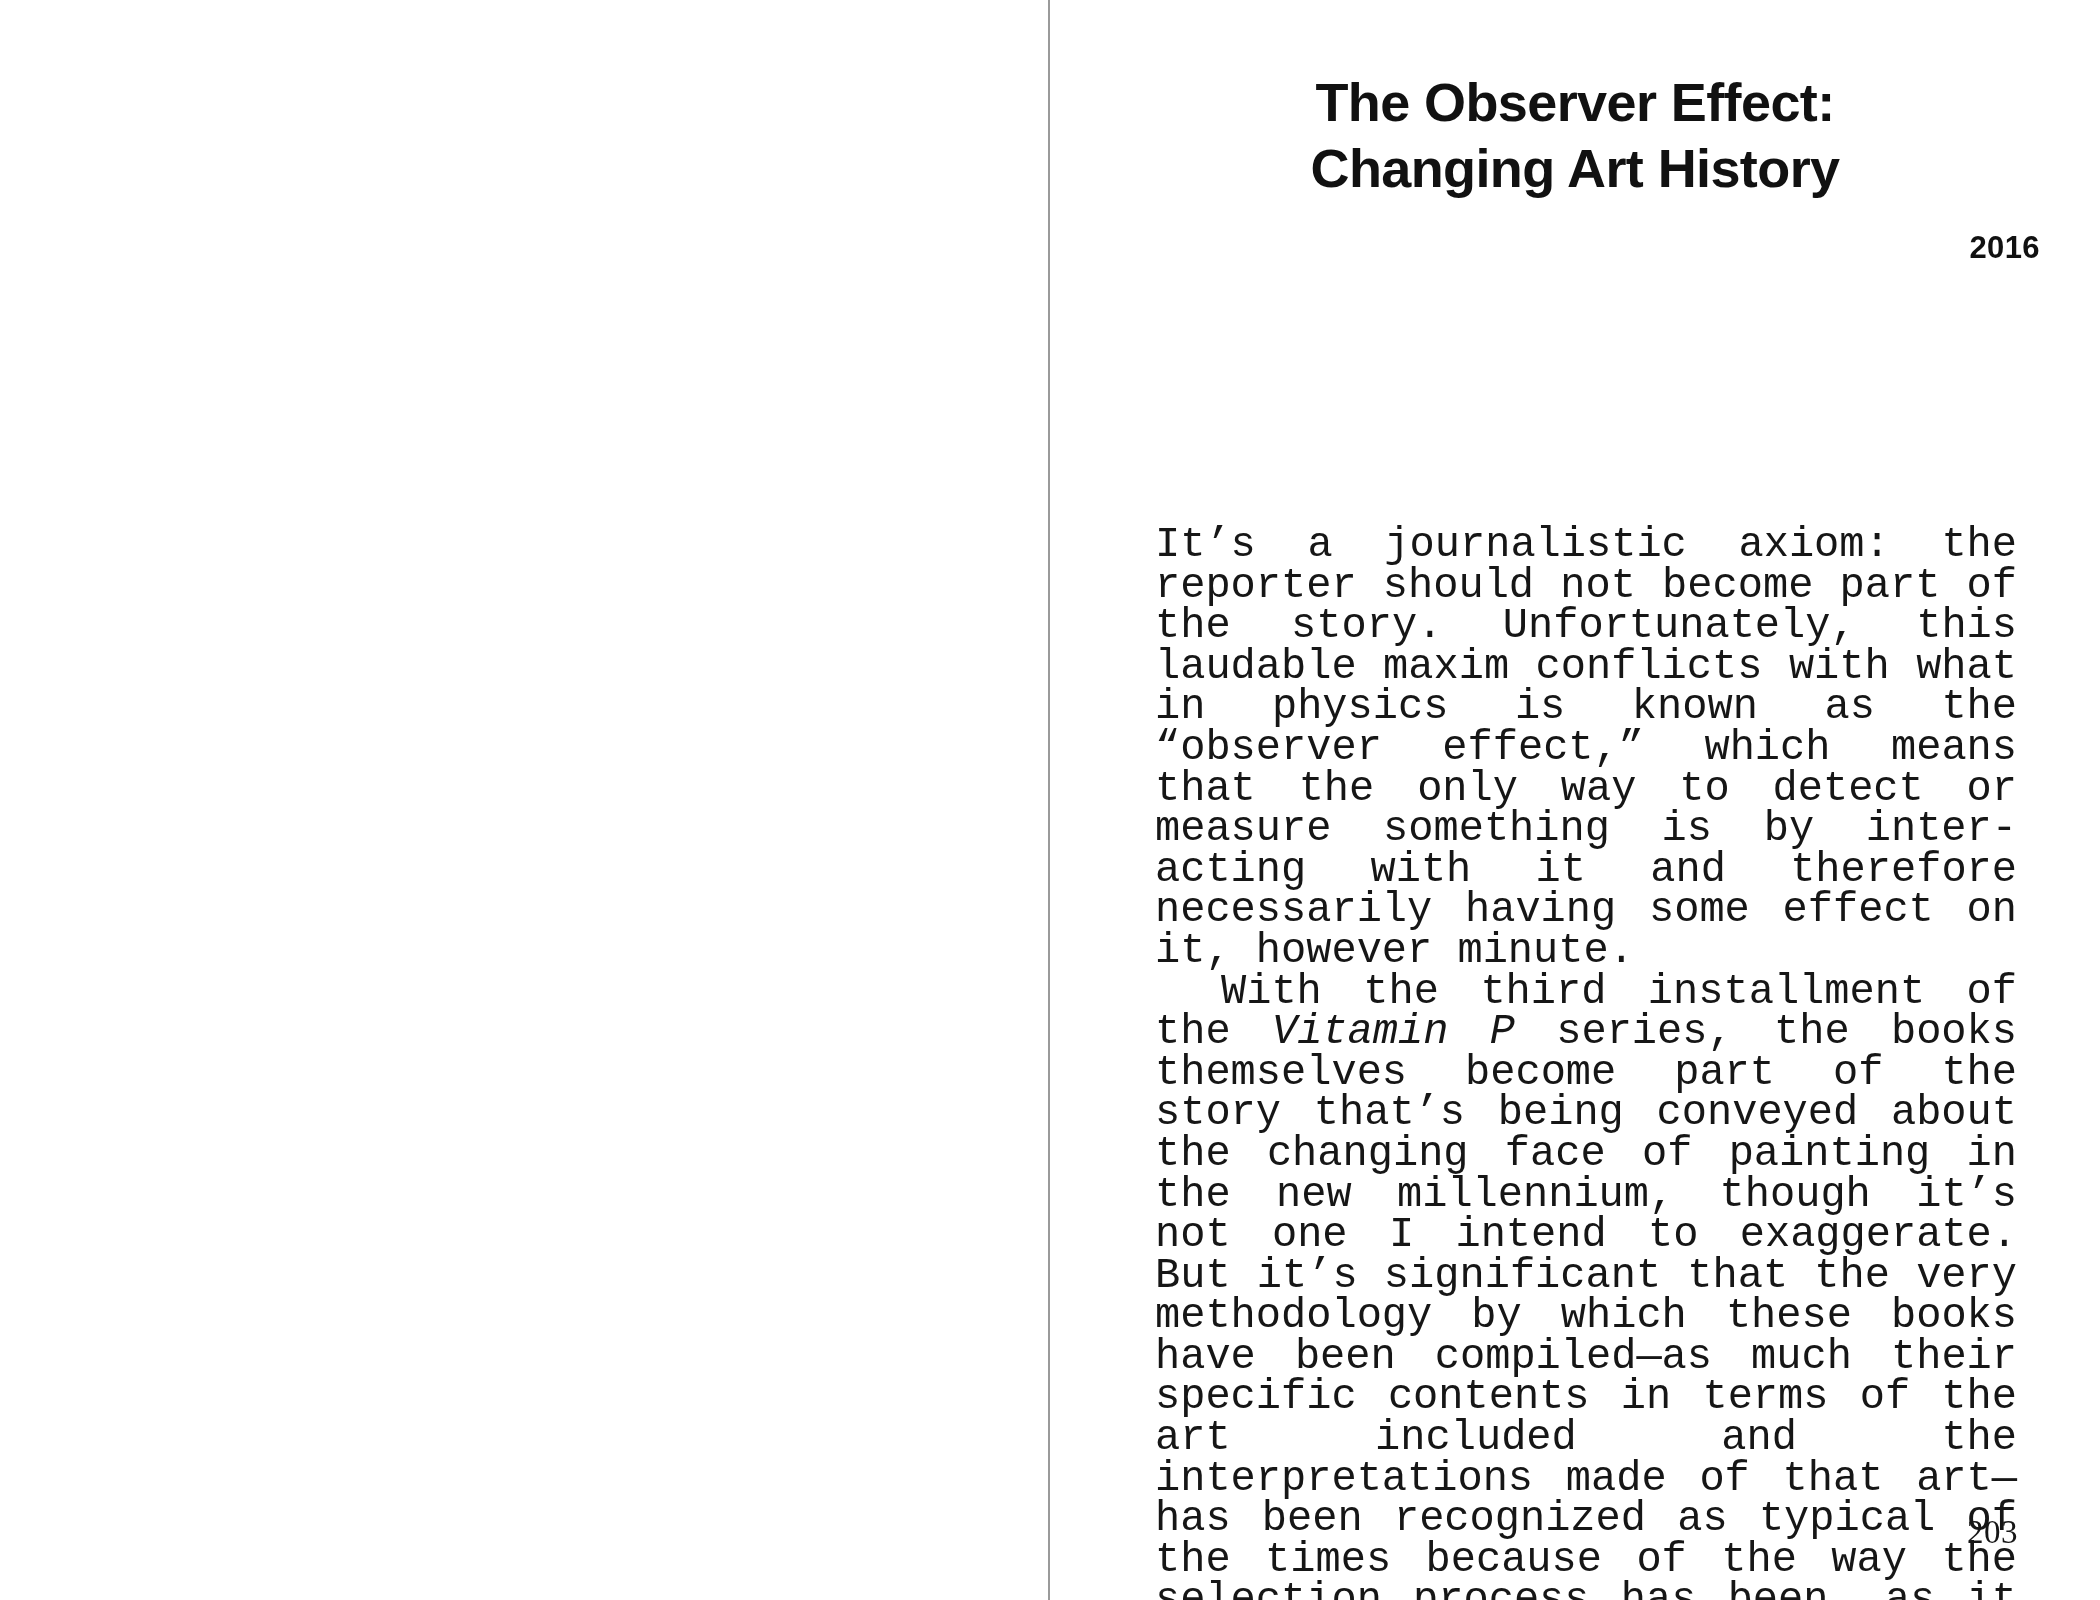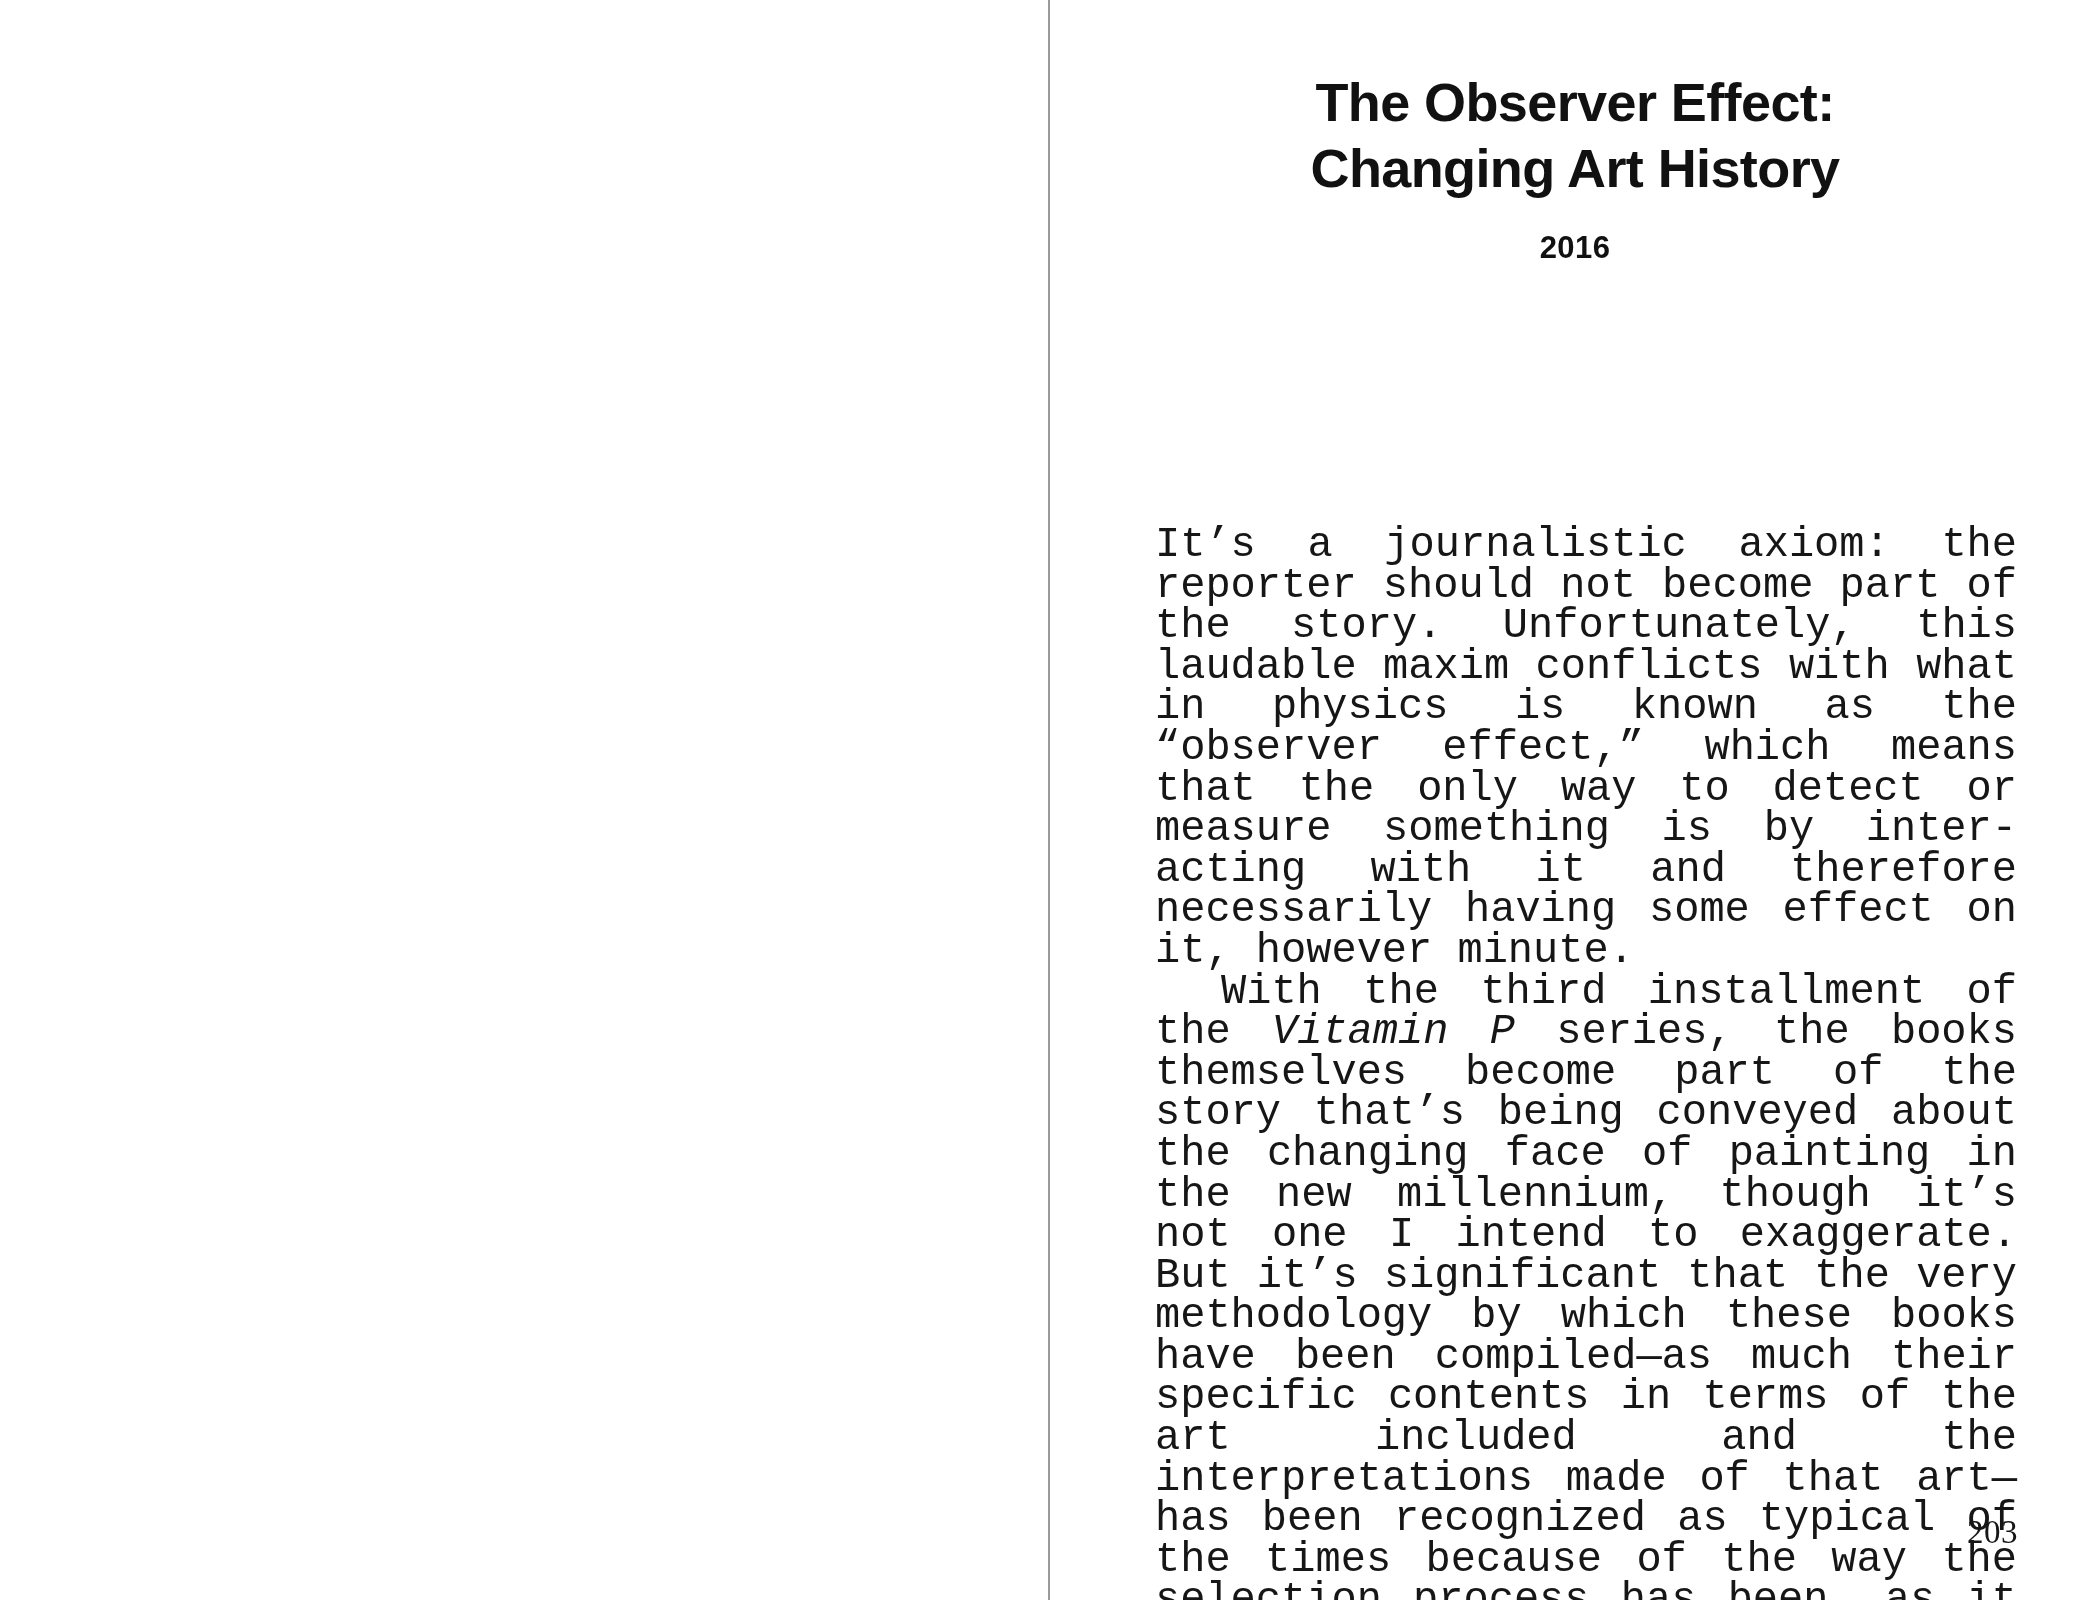--- a/index.html
+++ b/index.html
@@ -66,20 +66,21 @@
     white-space: pre-line;
   }
 
   .essay-year {
     font-family: "Liberation Sans", sans-serif;
     font-size: 31px;
     font-weight: 700;
     letter-spacing: 0.4px;
     color: #111111;
     margin: 28px 0 0 0;
+    text-align: right;
   }
 
   .body-column {
     position: absolute;
     left: 105px;
     top: 525px;
     width: 862px;
   }
 
   .body-par {

